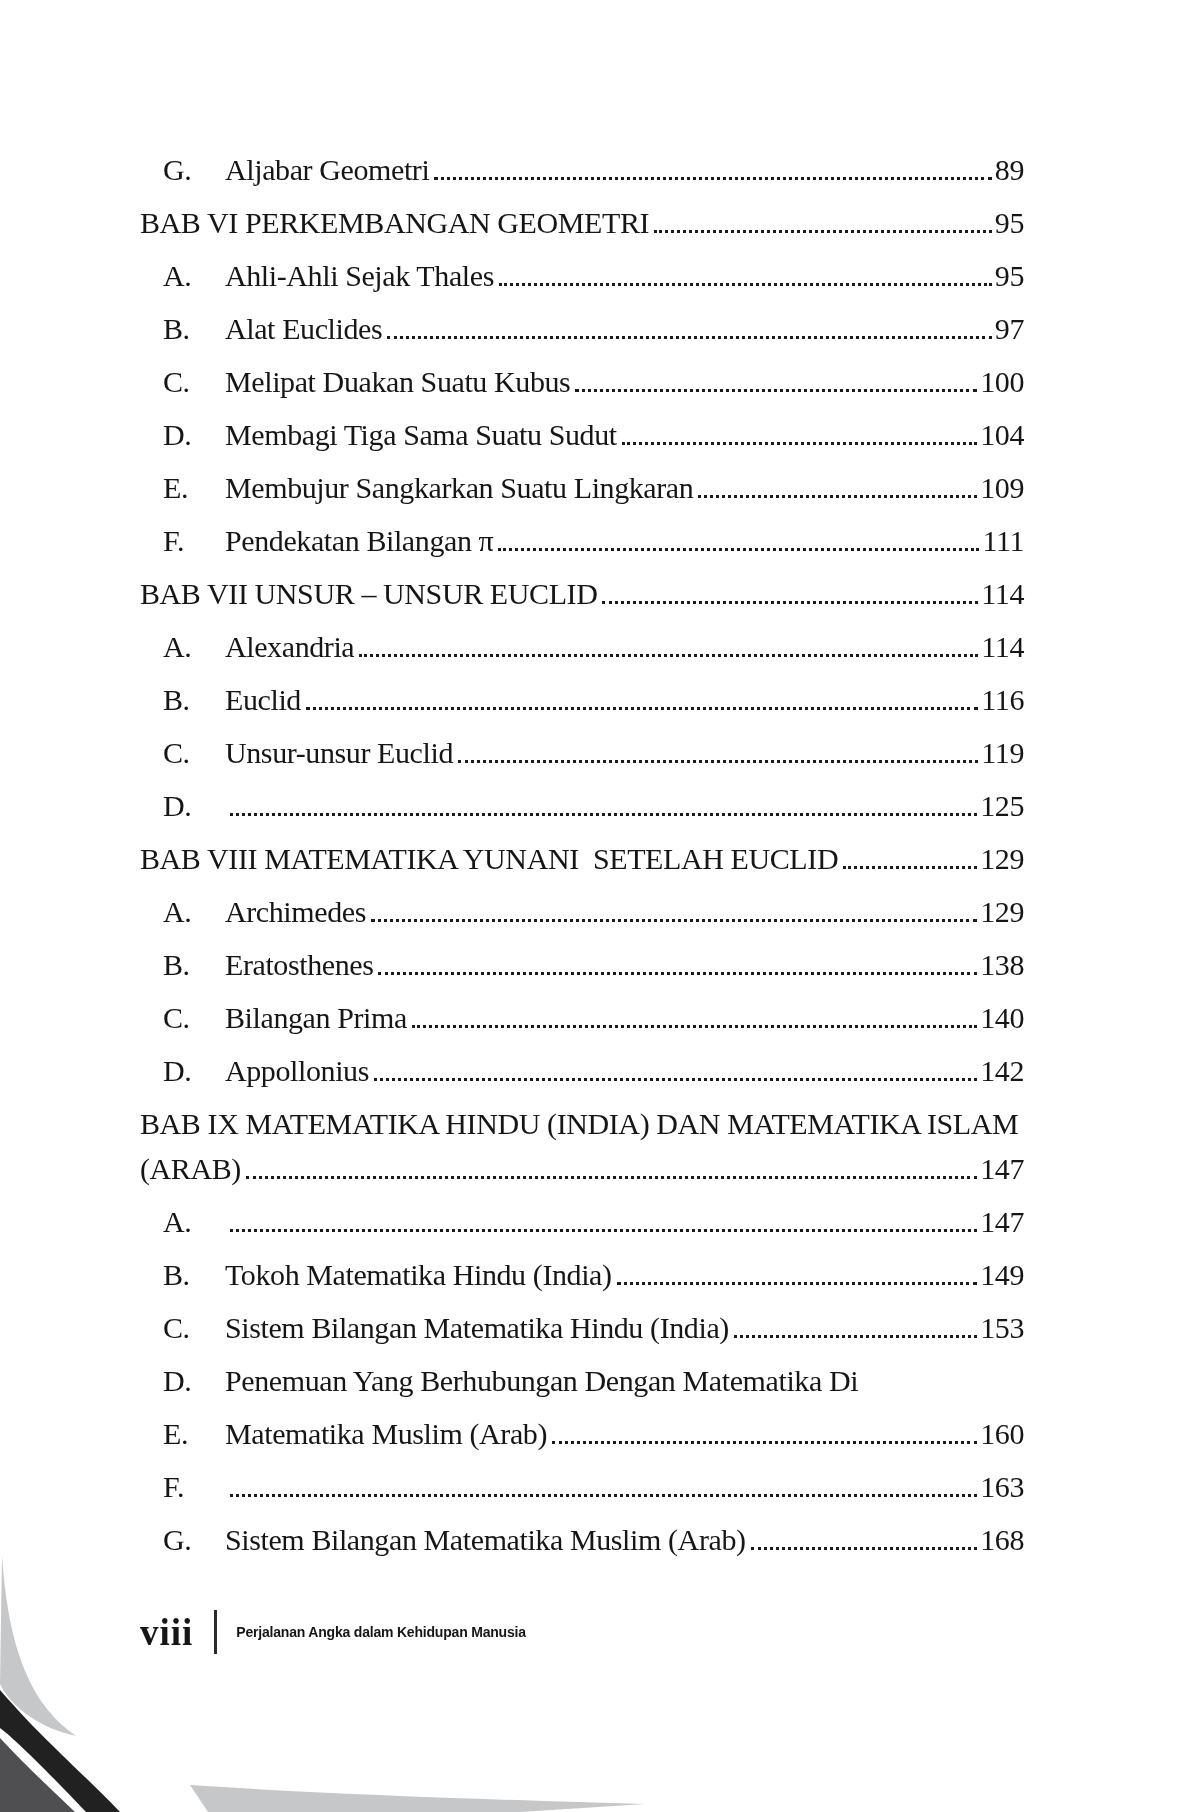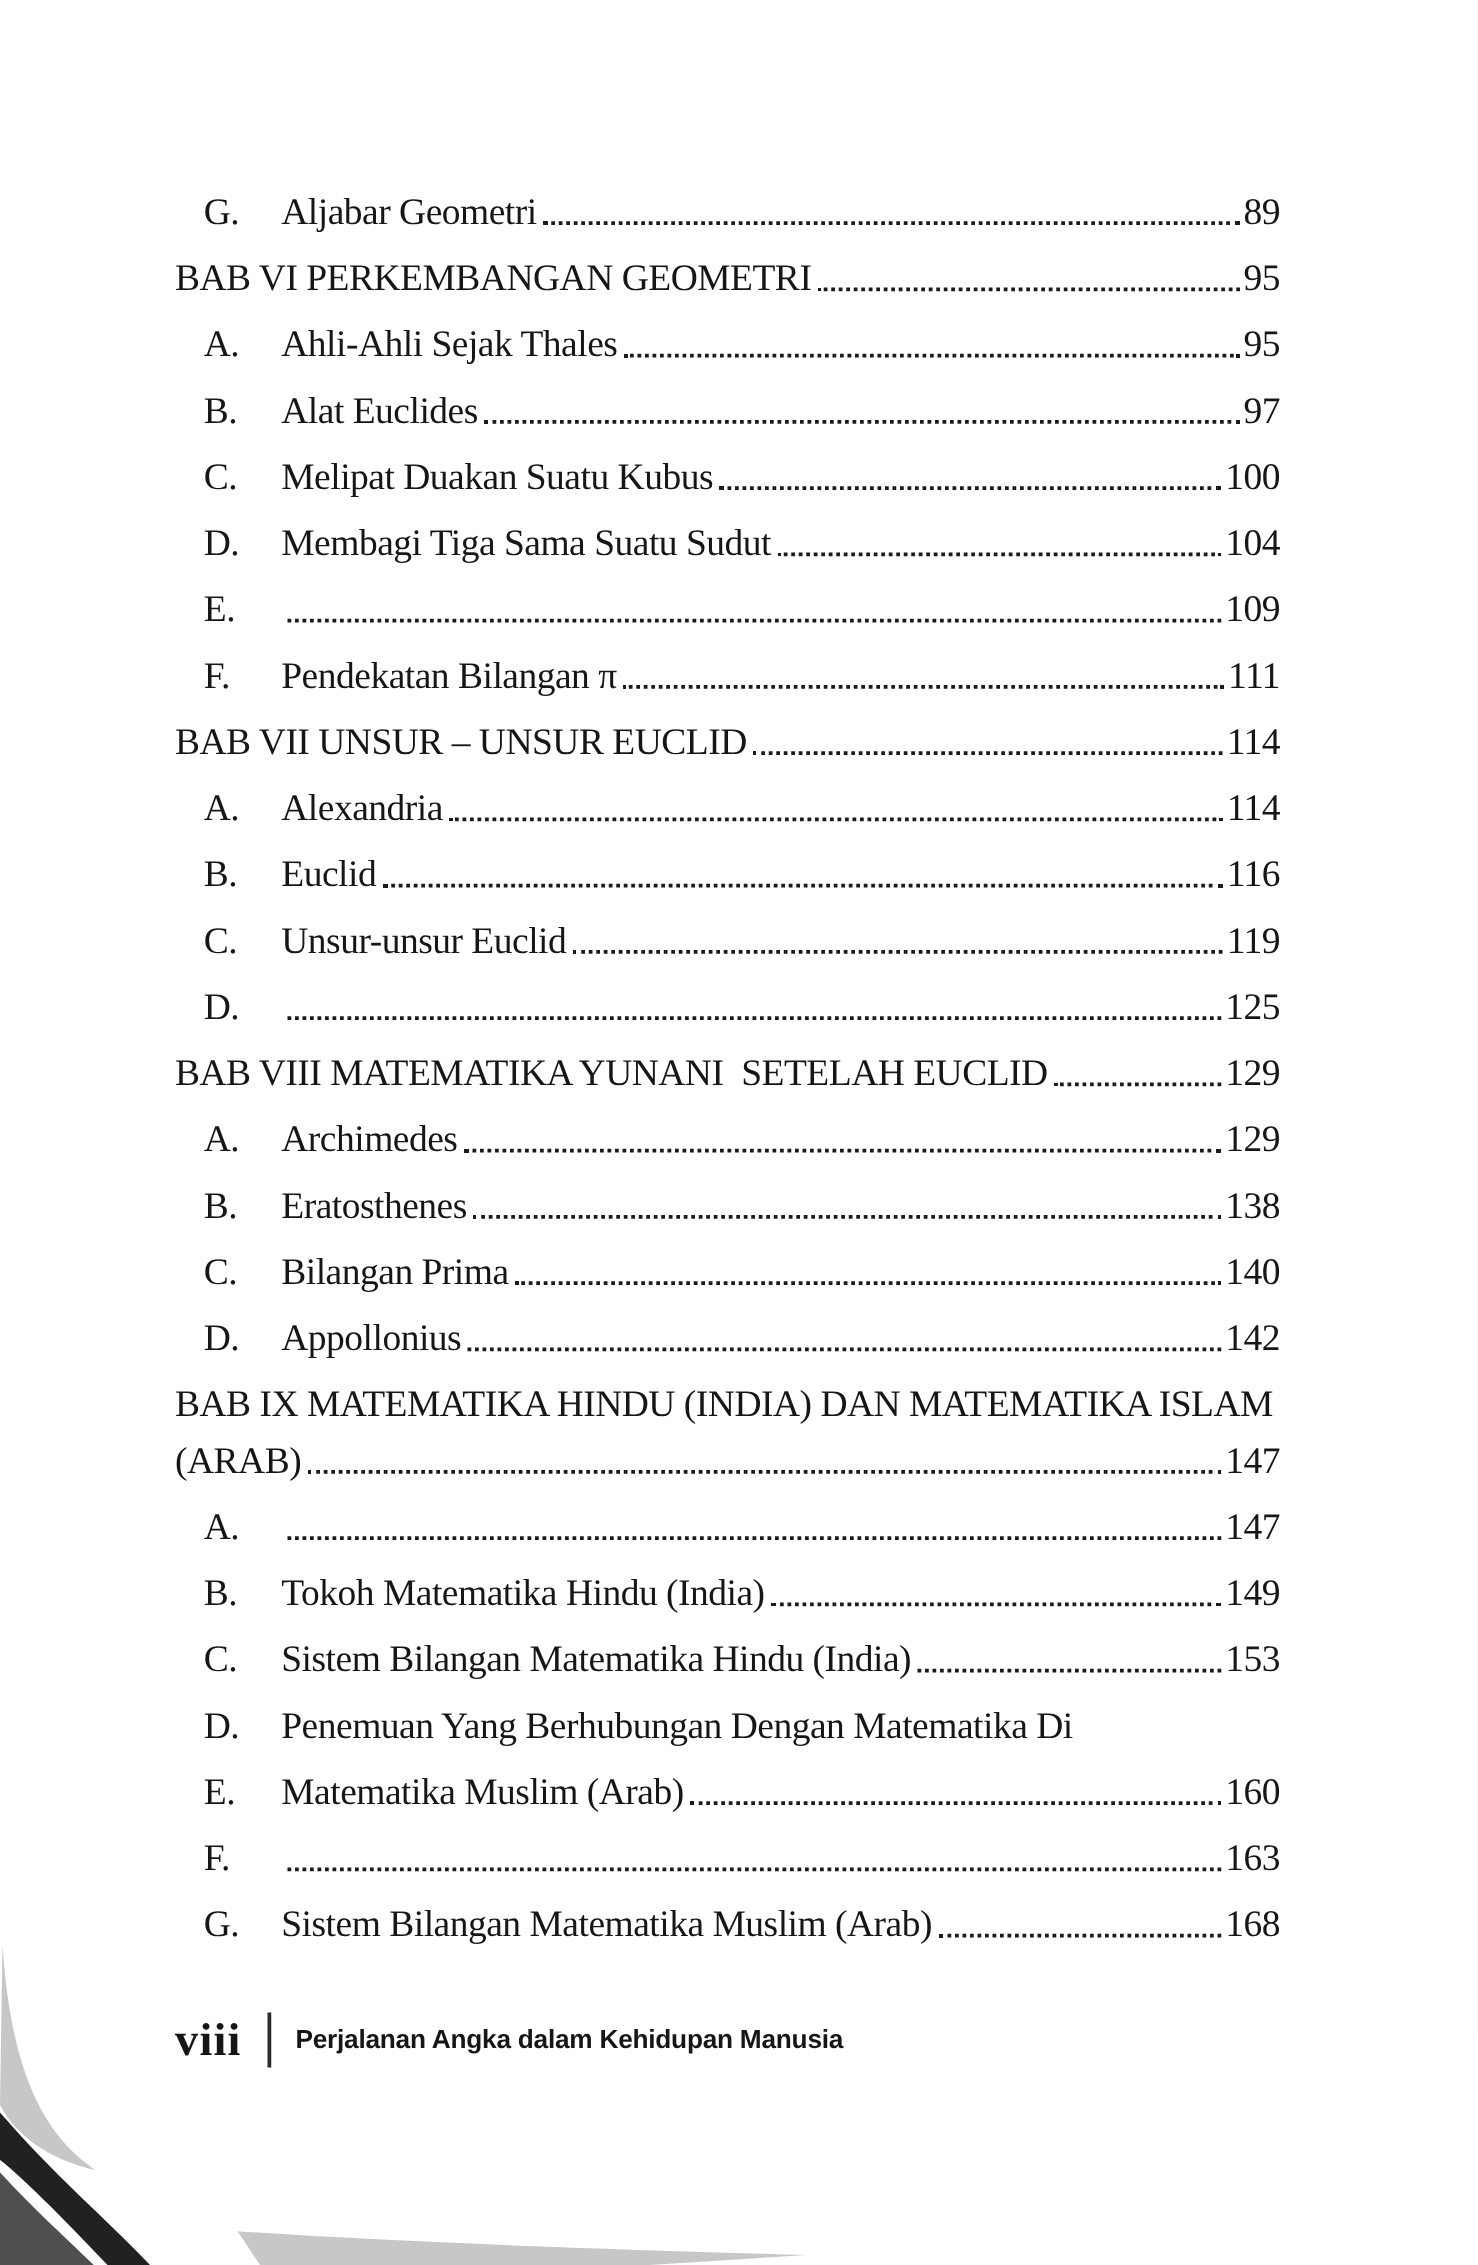--- a/index.html
+++ b/index.html
@@ -52,21 +52,21 @@
     letter-spacing:1px;
   }
   .fbar {
     width:3px; height:44px;
     background:#2b2b2b;
     margin:0 19px 0 21px;
   }
   .ftitle {
     font-family:"Liberation Sans","DejaVu Sans",sans-serif;
     font-weight:bold;
-    font-size:21px;
+    font-size:14px;
     letter-spacing:-0.2px;
   }
   
   .corner-svg {
     position:absolute;
     left:0; bottom:0;
   }
 </style>
 </head>
 <body>
@@ -104,20 +104,21 @@
         <span class="pagenum">100</span>
       </div>
       <div class="toc-row sub">
         <span class="letter">D.</span>
         <span class="title">Membagi Tiga Sama Suatu Sudut</span>
         <span class="leader"></span>
         <span class="pagenum">104</span>
       </div>
       <div class="toc-row sub">
         <span class="letter">E.</span>
+        <span class="title">Membujur Sangkarkan Suatu Lingkaran</span>
         <span class="leader"></span>
         <span class="pagenum">109</span>
       </div>
       <div class="toc-row sub">
         <span class="letter">F.</span>
         <span class="title">Pendekatan Bilangan π</span>
         <span class="leader"></span>
         <span class="pagenum">111</span>
       </div>
       <div class="toc-row chapter">

